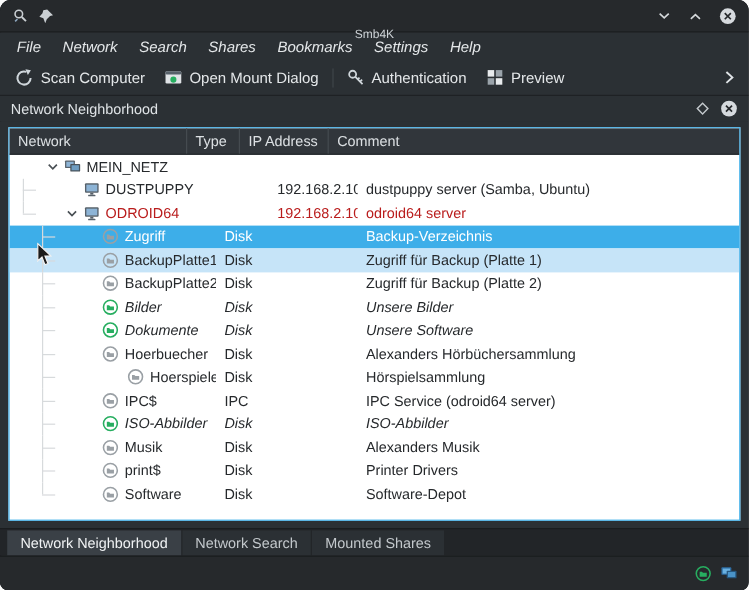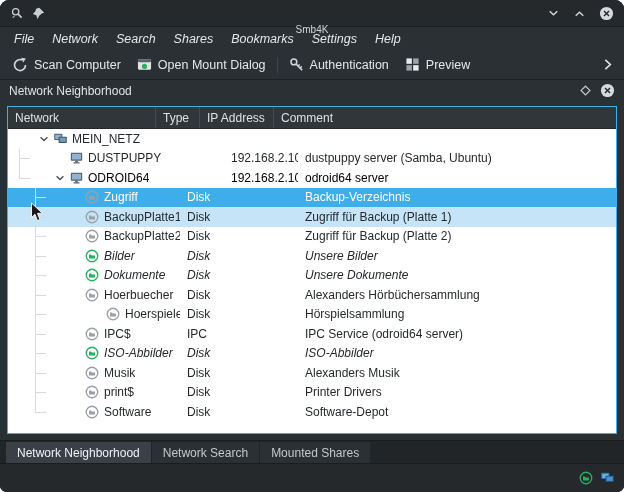--- a/index.html
+++ b/index.html
@@ -39,21 +39,21 @@
   .row { display: flex; height: 19.5px; align-items: center; font-size: 12px; color: #26292c; position: relative; }
   .cell { height: 100%; display: flex; align-items: center; overflow: hidden; white-space: nowrap; }
   .c-name { width: 148px; margin-left: 24px; }
   .c-type { width: 44px; padding: 0 7px; }
   .c-ip { width: 74px; padding: 0 7px; }
   .c-comment { flex: 1; padding: 0 7px; }
   .expander { width: 16px; flex: 0 0 16px; display: inline-flex; justify-content: center; align-items: center; }
   .ricon { width: 16px; flex: 0 0 16px; margin-right: 4px; }
   .row.selected { background: #3daee9; color: #ffffff; }
   .row.hover { background: #c6e4f8; }
-  .row.accent { color: #000000; }
+  .row.accent { color: #b91c1c; }
   .row.mounted { font-style: italic; }
   .gv { position: absolute; width: 1px; background: #d7dadc; top: 0; bottom: 0; }
   .gv.half { bottom: 50%; }
   .gh { position: absolute; height: 1px; background: #d7dadc; width: 11px; top: 50%; }
   
   .tabbar { flex: 0 0 23px; background: #222528; display: flex; align-items: stretch; padding: 1px 6px 0; gap: 1px; border-top: 1px solid #1a1d1f; }
   .tab { display: flex; align-items: center; padding: 0 11px; font-size: 12px; color: #c3c8cc; background: #2b3034; }
   .tab.active { background: #3a4046; color: #f0f2f4; }
   
   .statusbar { flex: 0 0 29px; background: #26292c; display: flex; align-items: center; justify-content: flex-end; padding: 0 9px; gap: 7px; border-top: 1px solid #1a1d1f; }
@@ -326,21 +326,21 @@
               <span class="ricon">
                 <svg width="14" height="14" viewBox="0 0 16 16">
                   <circle cx="8" cy="8" r="6.6" fill="none" stroke="#27ae60" stroke-width="1.5"></circle>
                   <path d="M4.6 6.2h2.2l1 1.1h3.6v3.6H4.6z" fill="#27ae60"></path>
                 </svg>
               </span>
               <span>Dokumente</span>
             </div>
             <div class="cell c-type">Disk</div>
             <div class="cell c-ip"></div>
-            <div class="cell c-comment">Unsere Dokumente</div>
+            <div class="cell c-comment">Unsere Software</div>
           </div>
           <div class="row">
             <span class="gv" style="left: 27px;"></span>
             <span class="gh" style="left: 27px;"></span>
             <div class="cell c-name" style="padding-left: 36px;">
               <span class="expander"></span>
               <span class="ricon">
                 <svg width="14" height="14" viewBox="0 0 16 16">
                   <circle cx="8" cy="8" r="6.6" fill="none" stroke="#9aa0a5" stroke-width="1.5"></circle>
                   <path d="M4.6 6.2h2.2l1 1.1h3.6v3.6H4.6z" fill="#9aa0a5"></path>

